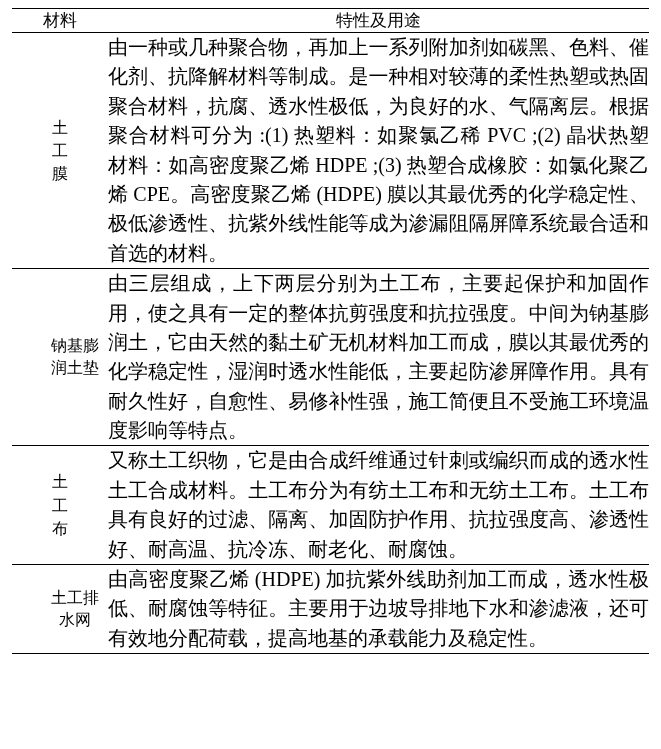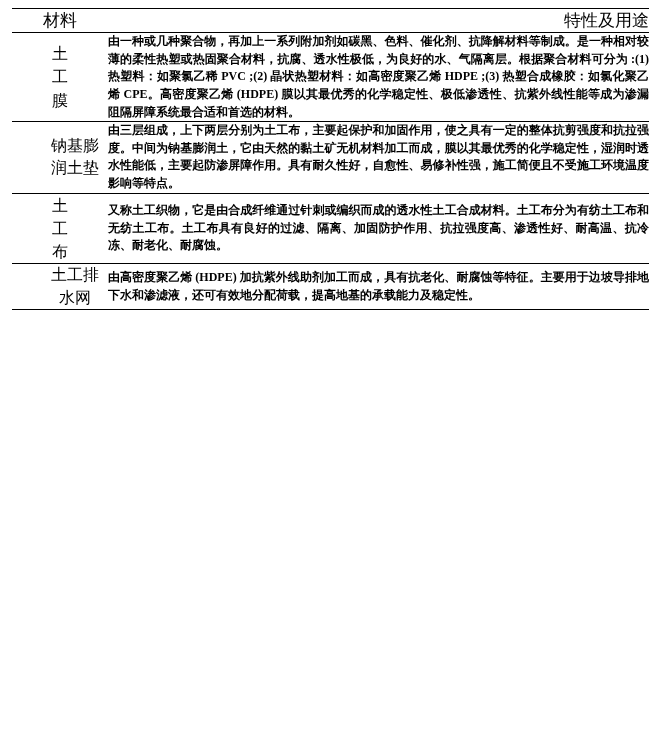--- a/index.html
+++ b/index.html
@@ -42,34 +42,33 @@
     font-size: 17px;
     padding: 7px 0 8px 0;
     text-align: center;
   }
   th.col-material, td.col-material {
     width: 96px;
     text-align: center;
     vertical-align: middle;
   }
   th.col-desc, td.col-desc {
-    text-align: right;
+    text-align: center;
   }
   td.col-material {
     font-size: 16px;
     line-height: 1.32;
     padding: 6px 4px;
   }
   td.col-desc {
-    font-size: 12px;
+    font-size: 20px;
     line-height: 1.47;
     padding: 7px 6px 8px 8px;
     text-align: justify;
     text-justify: inter-ideograph;
-    font-weight: bold;
   }
   .vert-label {
     display: inline-block;
     line-height: 1.45;
   }
   .m-stack span {
     display: block;
   }
   .m-flow {
     display: block;
@@ -119,17 +118,17 @@
         </td>
         <td class="col-desc">又称土工织物，它是由合成纤维通过针刺或编织而成的透水性土工合成材料。土工布分为有纺土工布和无纺土工布。土工布具有良好的过滤、隔离、加固防护作用、抗拉强度高、渗透性好、耐高温、抗冷冻、耐老化、耐腐蚀。</td>
       </tr>
       <tr class="rule-mid rule-bottom">
         <td class="col-material">
           <span class="vert-label m-stack">
             <span class="m-flow">土工排</span>
             <span class="m-flow">水网</span>
           </span>
         </td>
-        <td class="col-desc">由高密度聚乙烯 (HDPE) 加抗紫外线助剂加工而成，具有抗老化、耐腐蚀等特征。主要用于边坡导排地下水和渗滤液，还可有效地分配荷载，提高地基的承载能力及稳定性。</td>
+        <td class="col-desc">由高密度聚乙烯 (HDPE) 加抗紫外线助剂加工而成，透水性极低、耐腐蚀等特征。主要用于边坡导排地下水和渗滤液，还可有效地分配荷载，提高地基的承载能力及稳定性。</td>
       </tr>
     </tbody>
   </table>
 </div>
 
 </body></html>

